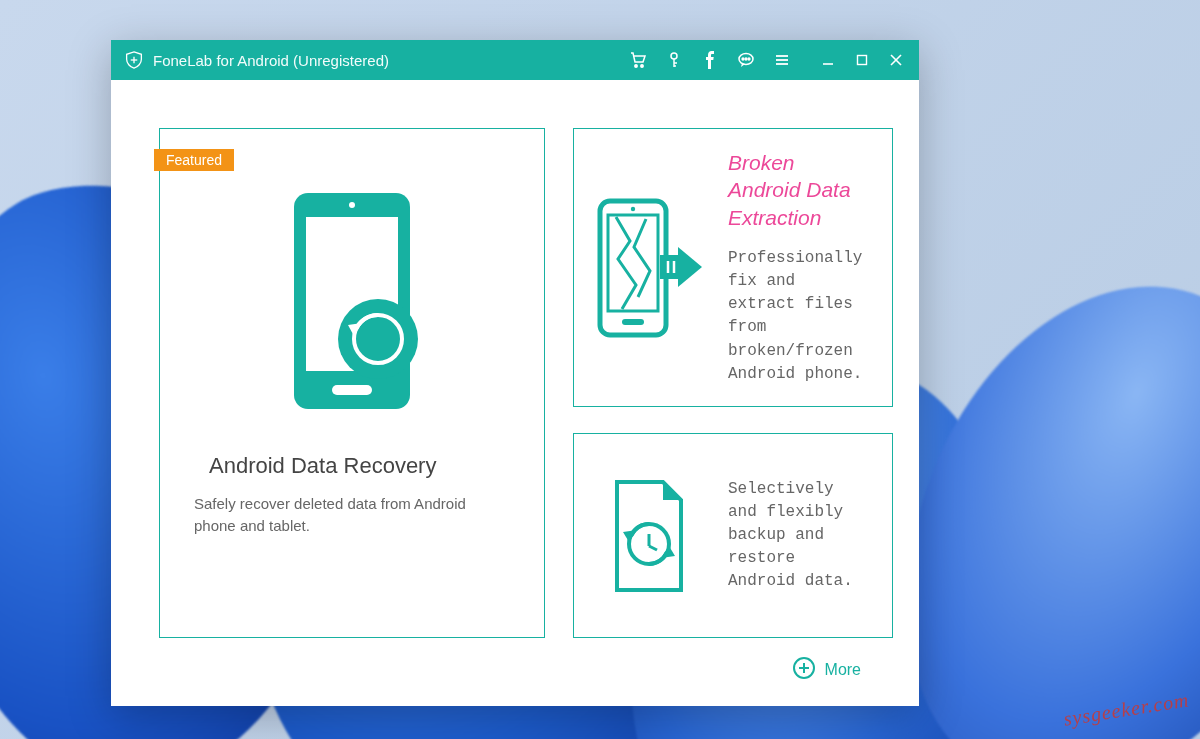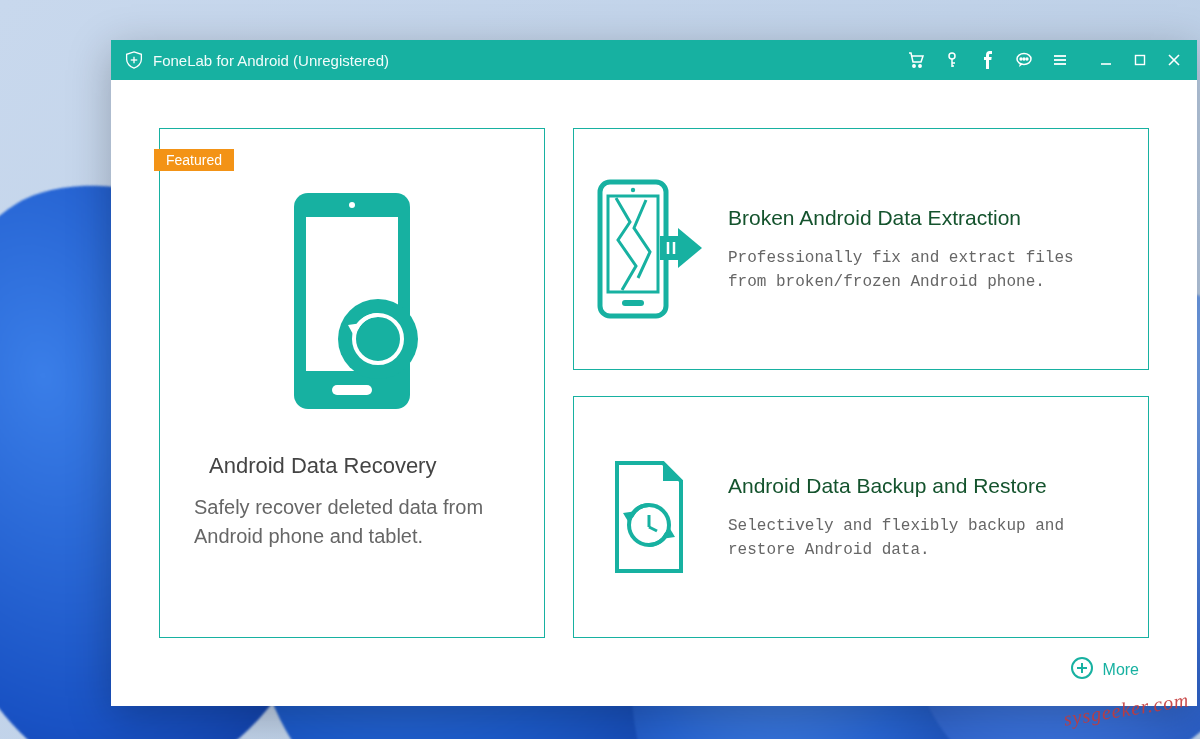--- a/index.html
+++ b/index.html
@@ -22,21 +22,21 @@
       filter: blur(1px);
     }
     .p1 { width: 420px; height: 600px; left: -80px; top: 180px; background: radial-gradient(ellipse at 35% 30%, #3a7ee8 0%, #1952c4 60%, #0a2f8e 100%); transform: rotate(-12deg); border-radius: 46% 54% 60% 40% / 56% 44% 56% 44%; }
     .p2 { width: 480px; height: 580px; left: 260px; top: 280px; background: radial-gradient(ellipse at 30% 25%, #4a8bec 0%, #1d5ccc 55%, #0d3496 100%); transform: rotate(6deg); border-radius: 52% 48% 46% 54% / 58% 42% 58% 42%; }
     .p3 { width: 360px; height: 520px; left: 640px; top: 360px; background: radial-gradient(ellipse at 40% 28%, #6aa4f2 0%, #2866d4 55%, #123c9e 100%); transform: rotate(14deg); border-radius: 48% 52% 56% 44% / 52% 48% 52% 48%; }
     .p4 { width: 380px; height: 520px; left: 920px; top: 280px; background: radial-gradient(ellipse at 42% 22%, #8ab6f4 0%, #3a72dc 60%, #1846aa 100%); transform: rotate(22deg); border-radius: 48% 52% 54% 46% / 50% 50% 50% 50%; }
     .app-window {
       position: absolute;
       left: 111px;
       top: 40px;
-      width: 1086px;
+      width: 808px;
       height: 666px;
       background: #fff;
       box-shadow: 0 10px 40px rgba(0,0,0,0.25);
       display: flex;
       flex-direction: column;
       z-index: 10;
     }
     .titlebar {
       height: 40px;
       background: #17b1a1;
@@ -74,32 +74,32 @@
       position: absolute;
       left: -6px;
       top: 20px;
       background: #f39316;
       color: #fff;
       font-size: 14px;
       padding: 3px 12px;
     }
     .card-main .illus { margin-top: 18px; margin-bottom: 36px; }
     .card-main h2 { font-size: 22px; font-weight: 400; color: #444; align-self: flex-start; margin-bottom: 14px; margin-left: 15px; }
-    .card-main p { font-size: 20px; color: #666; align-self: flex-start; line-height: 1.45; }
+    .card-main p { font-size: 15px; color: #666; align-self: flex-start; line-height: 1.45; }
     .right-col { flex: 1; display: flex; flex-direction: column; gap: 26px; }
     .card-side {
       flex: 1;
       display: flex;
       align-items: center;
       padding: 20px 30px 20px 16px;
       gap: 20px;
     }
     .card-side .illus { flex: 0 0 118px; display:flex; align-items:center; justify-content:center; }
     .card-side .txt { flex: 1; }
-    .card-side h3 { font-size: 21px; font-weight: 400; color: #14532d; margin-bottom: 16px; line-height: 1.3; }
+    .card-side h3 { font-size: 21px; font-weight: 400; color: #ec4899; margin-bottom: 16px; line-height: 1.3; font-style: italic; }
     .card-side p { font-size: 16px; color: #666; line-height: 1.45; font-family: Liberation Mono, monospace; }
     .more-row {
       display: flex;
       justify-content: flex-end;
       align-items: center;
       padding: 18px 10px 2px 0;
     }
     .more-btn {
       display: flex;
       align-items: center;
@@ -252,21 +252,20 @@
               <circle cx="50" cy="72" r="20" fill="none" stroke="#17b1a1" stroke-width="4"></circle>
               <path d="M50 52 a20 20 0 0 0 -18 12" fill="none" stroke="#17b1a1" stroke-width="4"></path>
               <polygon points="30,70 38,58 24,60" fill="#17b1a1"></polygon>
               <path d="M50 92 a20 20 0 0 0 18 -12" fill="none" stroke="#17b1a1" stroke-width="4"></path>
               <polygon points="70,74 62,86 76,84" fill="#17b1a1"></polygon>
               <line x1="50" y1="62" x2="50" y2="74" stroke="#17b1a1" stroke-width="3"></line>
               <line x1="50" y1="74" x2="58" y2="78" stroke="#17b1a1" stroke-width="3"></line>
             </svg>
           </div>
           <div class="txt">
-            <h3>Android Data Backup and Restore</h3>
             <p>Selectively and flexibly backup and restore Android data.</p>
           </div>
         </div>
       </div>
     </div>
 
     <div class="more-row">
       <div class="more-btn">
         <span>
           <svg width="24" height="24" viewBox="0 0 24 24" fill="none" stroke="#17b1a1" stroke-width="2">

